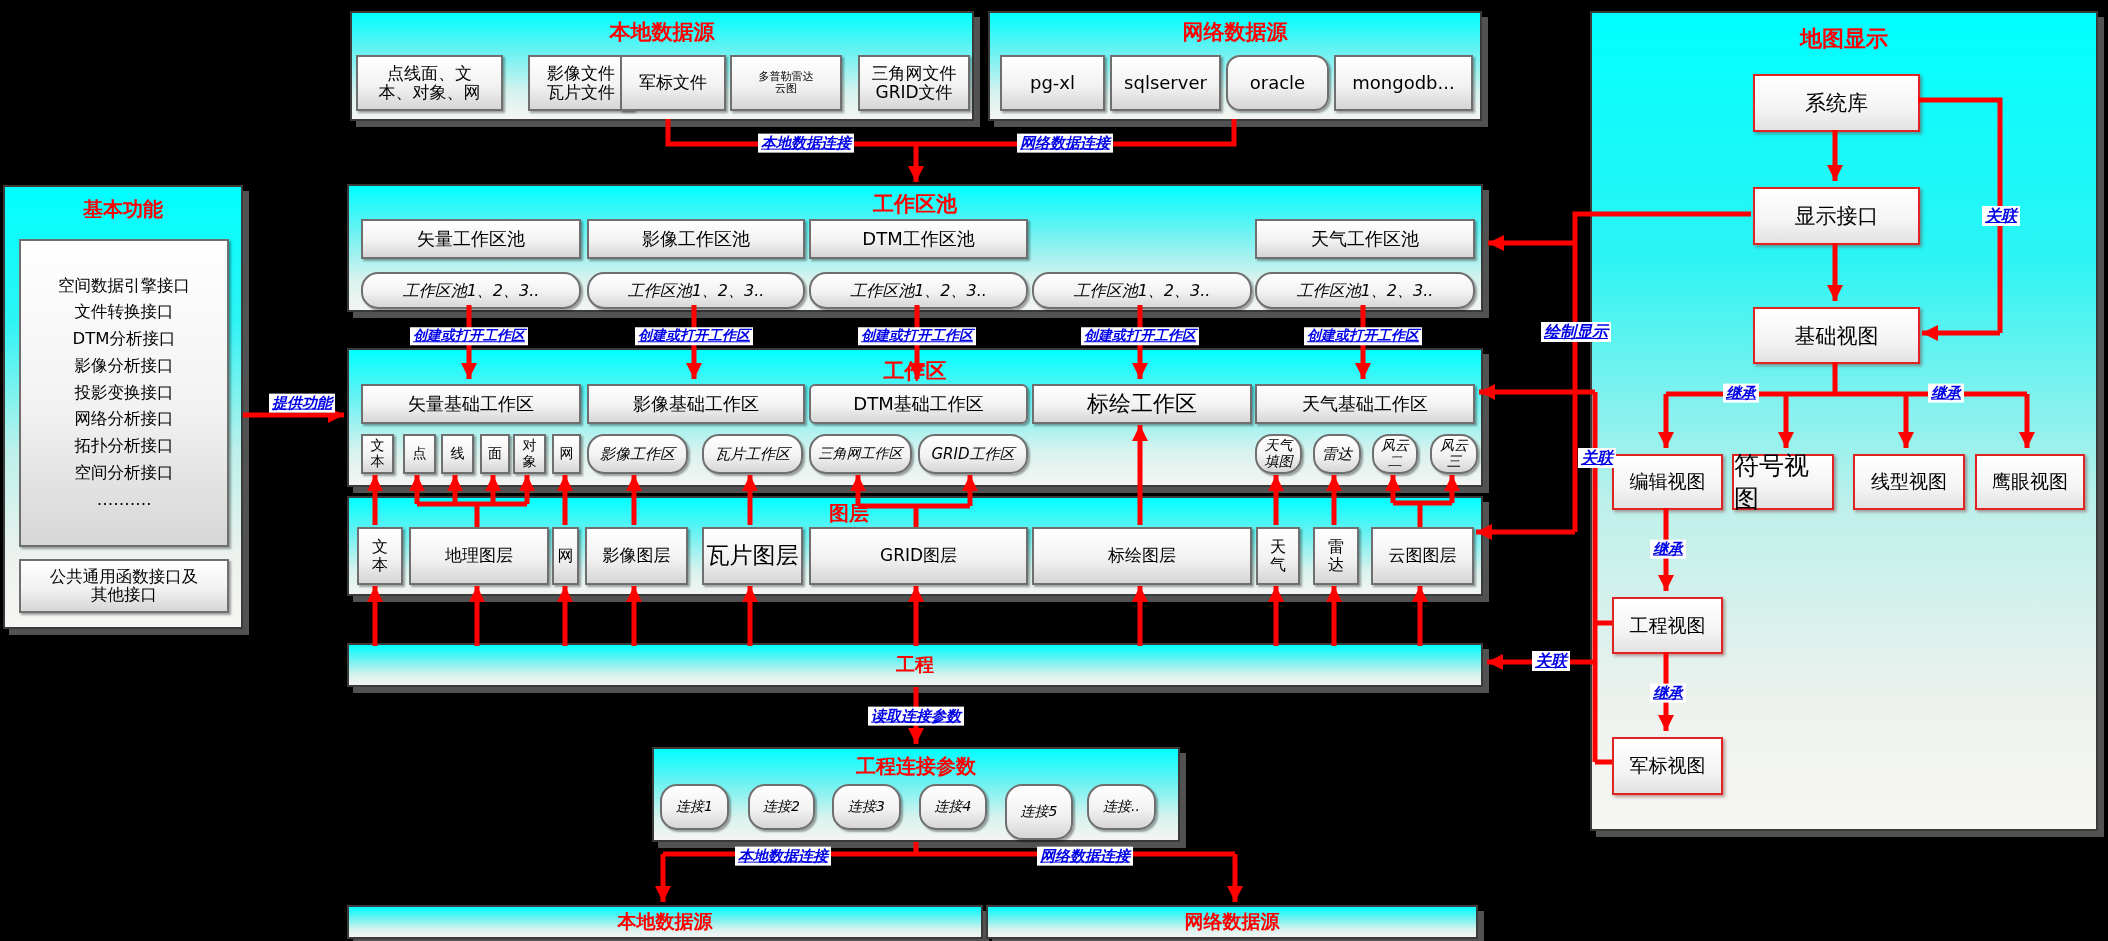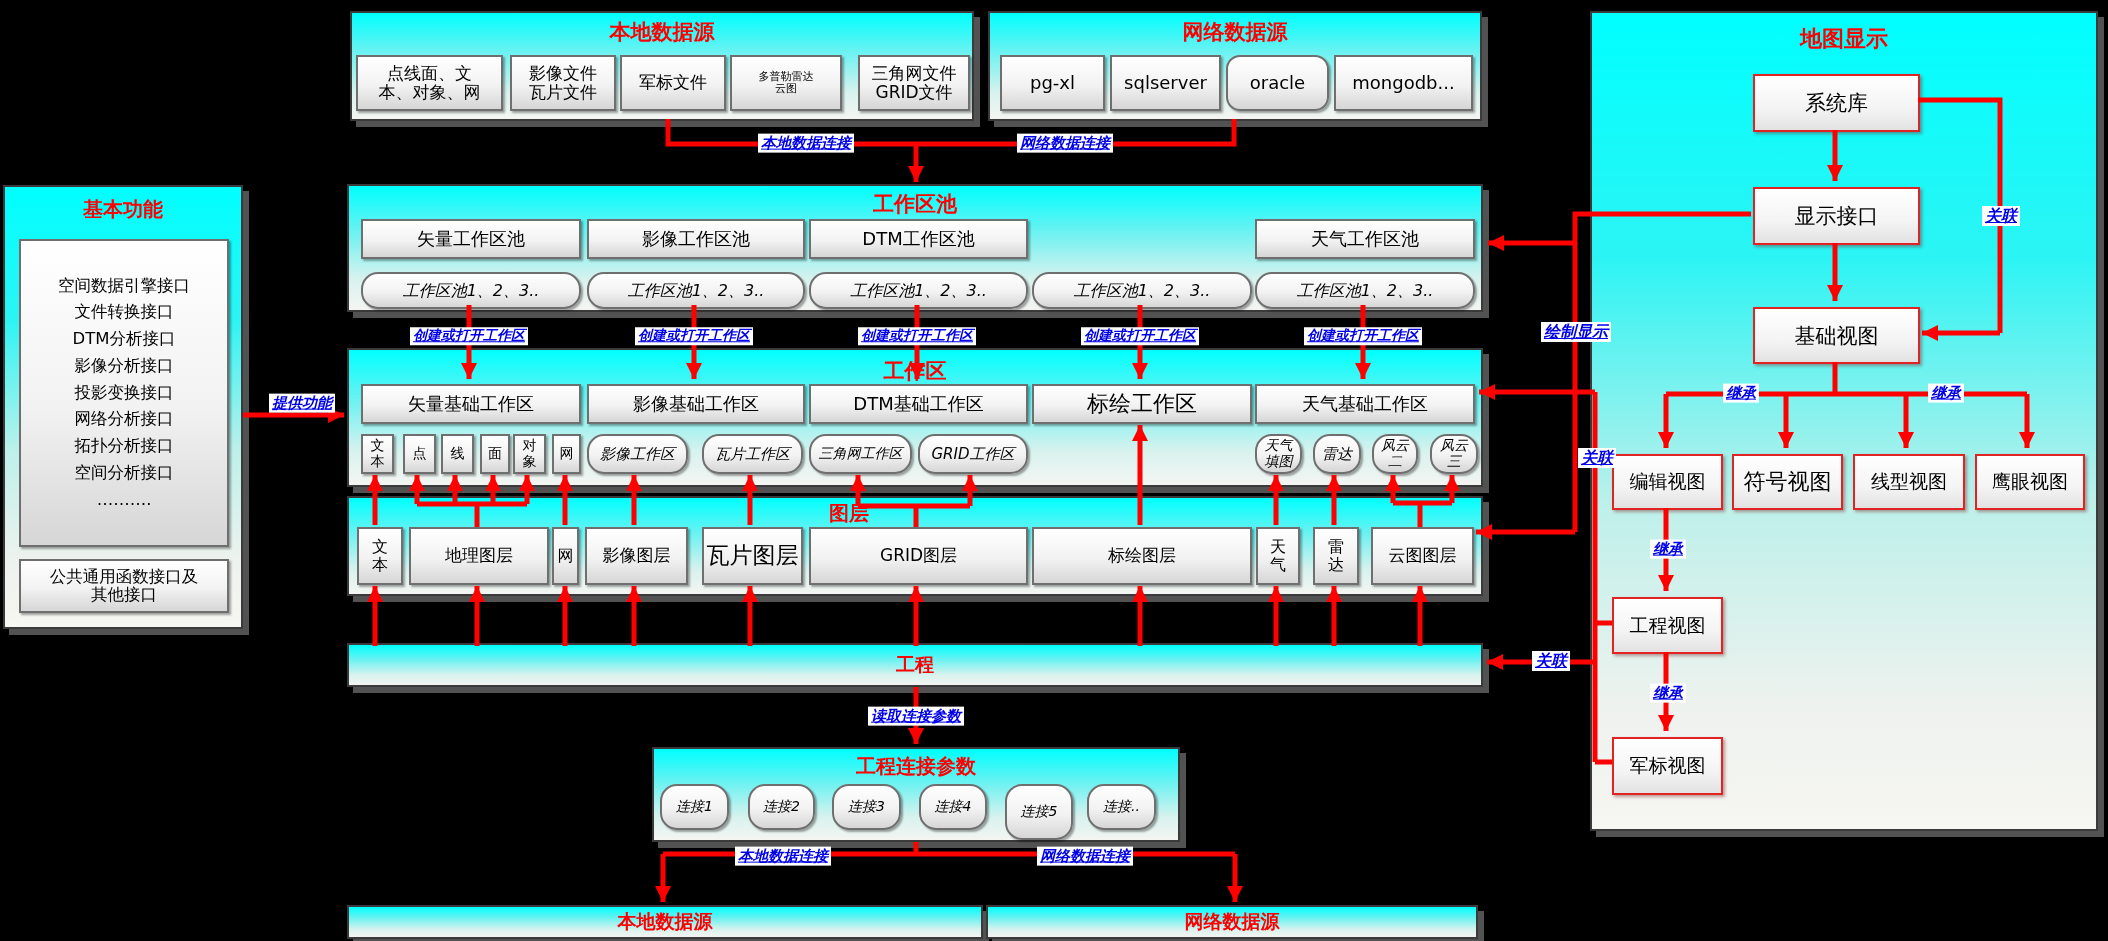--- a/index.html
+++ b/index.html
@@ -24,21 +24,21 @@
 </style>
 </head>
 <body>
 
 <div id="stage">
 
   <div class="panel" style="left:350px;top:11px;width:624px;height:110px;">
     <div class="ptitle" style="top:5px;font-size:21px;">本地数据源</div>
     <div class="wbox" style="left:4px;top:42px;width:147px;height:56px;font-size:17px;">点线面、文
 本、对象、网</div>
-    <div class="wbox" style="left:158px;top:42px;width:106px;height:56px;font-size:17px;">影像文件
+    <div class="wbox" style="left:176px;top:42px;width:106px;height:56px;font-size:17px;">影像文件
 瓦片文件</div>
     <div class="wbox" style="left:268px;top:42px;width:106px;height:56px;font-size:17px;">军标文件</div>
     <div class="wbox" style="left:378px;top:42px;width:112px;height:56px;font-size:11px;">多普勒雷达
 云图</div>
     <div class="wbox" style="left:506px;top:42px;width:112px;height:56px;font-size:17px;">三角网文件
 GRID文件</div>
   </div>
 
   <div class="panel" style="left:988px;top:11px;width:494px;height:110px;">
     <div class="ptitle" style="top:5px;font-size:21px;">网络数据源</div>
@@ -75,21 +75,21 @@
     <div class="wbox it" style="left:238px;top:86px;width:218px;height:37px;font-size:16px;">工作区池1、2、3..</div>
     <div class="wbox it" style="left:460px;top:86px;width:219px;height:37px;font-size:16px;">工作区池1、2、3..</div>
     <div class="wbox it" style="left:683px;top:86px;width:220px;height:37px;font-size:16px;">工作区池1、2、3..</div>
     <div class="wbox it" style="left:906px;top:86px;width:220px;height:37px;font-size:16px;">工作区池1、2、3..</div>
   </div>
 
   <div class="panel" style="left:347px;top:348px;width:1136px;height:139px;">
     <div class="ptitle" style="top:7px;font-size:21px;">工作区</div>
     <div class="wbox" style="left:12px;top:34px;width:220px;height:40px;font-size:18px;">矢量基础工作区</div>
     <div class="wbox" style="left:238px;top:34px;width:218px;height:40px;font-size:18px;">影像基础工作区</div>
-    <div class="wbox" style="left:460px;top:34px;width:219px;height:40px;font-size:18px;">DTM基础工作区</div>
+    <div class="wbox" style="left:460px;top:34px;width:219px;height:40px;font-size:18px;border-radius:6px;">DTM基础工作区</div>
     <div class="wbox" style="left:683px;top:34px;width:220px;height:40px;font-size:22px;">标绘工作区</div>
     <div class="wbox" style="left:906px;top:34px;width:220px;height:40px;font-size:18px;">天气基础工作区</div>
     <div class="wbox" style="left:12px;top:84px;width:33px;height:40px;font-size:14px;">文
 本</div>
     <div class="wbox" style="left:54px;top:84px;width:33px;height:40px;font-size:14px;">点</div>
     <div class="wbox" style="left:92px;top:84px;width:33px;height:40px;font-size:14px;">线</div>
     <div class="wbox" style="left:131px;top:84px;width:30px;height:40px;font-size:14px;">面</div>
     <div class="wbox" style="left:164px;top:84px;width:33px;height:40px;font-size:14px;">对
 象</div>
     <div class="wbox" style="left:203px;top:84px;width:29px;height:40px;font-size:14px;">网</div>
@@ -143,21 +143,21 @@
   <div class="panel flexc" style="left:986px;top:905px;width:492px;height:34px;">
     <div style="color:#ff0000;font-weight:bold;font-size:19px;">网络数据源</div>
   </div>
 
   <div class="panel tall" style="left:1590px;top:11px;width:508px;height:820px;">
     <div class="ptitle" style="top:11px;font-size:22px;">地图显示</div>
     <div class="rnode" style="left:161px;top:61px;width:167px;height:58px;">系统库</div>
     <div class="rnode" style="left:161px;top:174px;width:167px;height:58px;">显示接口</div>
     <div class="rnode" style="left:161px;top:294px;width:167px;height:57px;">基础视图</div>
     <div class="rnode" style="left:20px;top:441px;width:111px;height:56px;font-size:19px;">编辑视图</div>
-    <div class="rnode" style="left:140px;top:441px;width:111px;height:56px;font-size:22px;">符号视图</div>
+    <div class="rnode" style="left:140px;top:441px;width:102px;height:56px;font-size:25px;">符号视图</div>
     <div class="rnode" style="left:261px;top:441px;width:112px;height:56px;font-size:19px;">线型视图</div>
     <div class="rnode" style="left:383px;top:441px;width:110px;height:56px;font-size:19px;">鹰眼视图</div>
     <div class="rnode" style="left:20px;top:584px;width:111px;height:57px;font-size:19px;">工程视图</div>
     <div class="rnode" style="left:20px;top:724px;width:111px;height:58px;font-size:19px;">军标视图</div>
   </div>
 
   <svg class="wires" width="2108" height="941" viewBox="0 0 2108 941">
     <defs>
       <marker id="ah" viewBox="0 0 10 10" refX="10" refY="5" markerWidth="18" markerHeight="16" markerUnits="userSpaceOnUse" orient="auto">
         <path d="M0 0 L10 5 L0 10 z" fill="#f00"></path>

